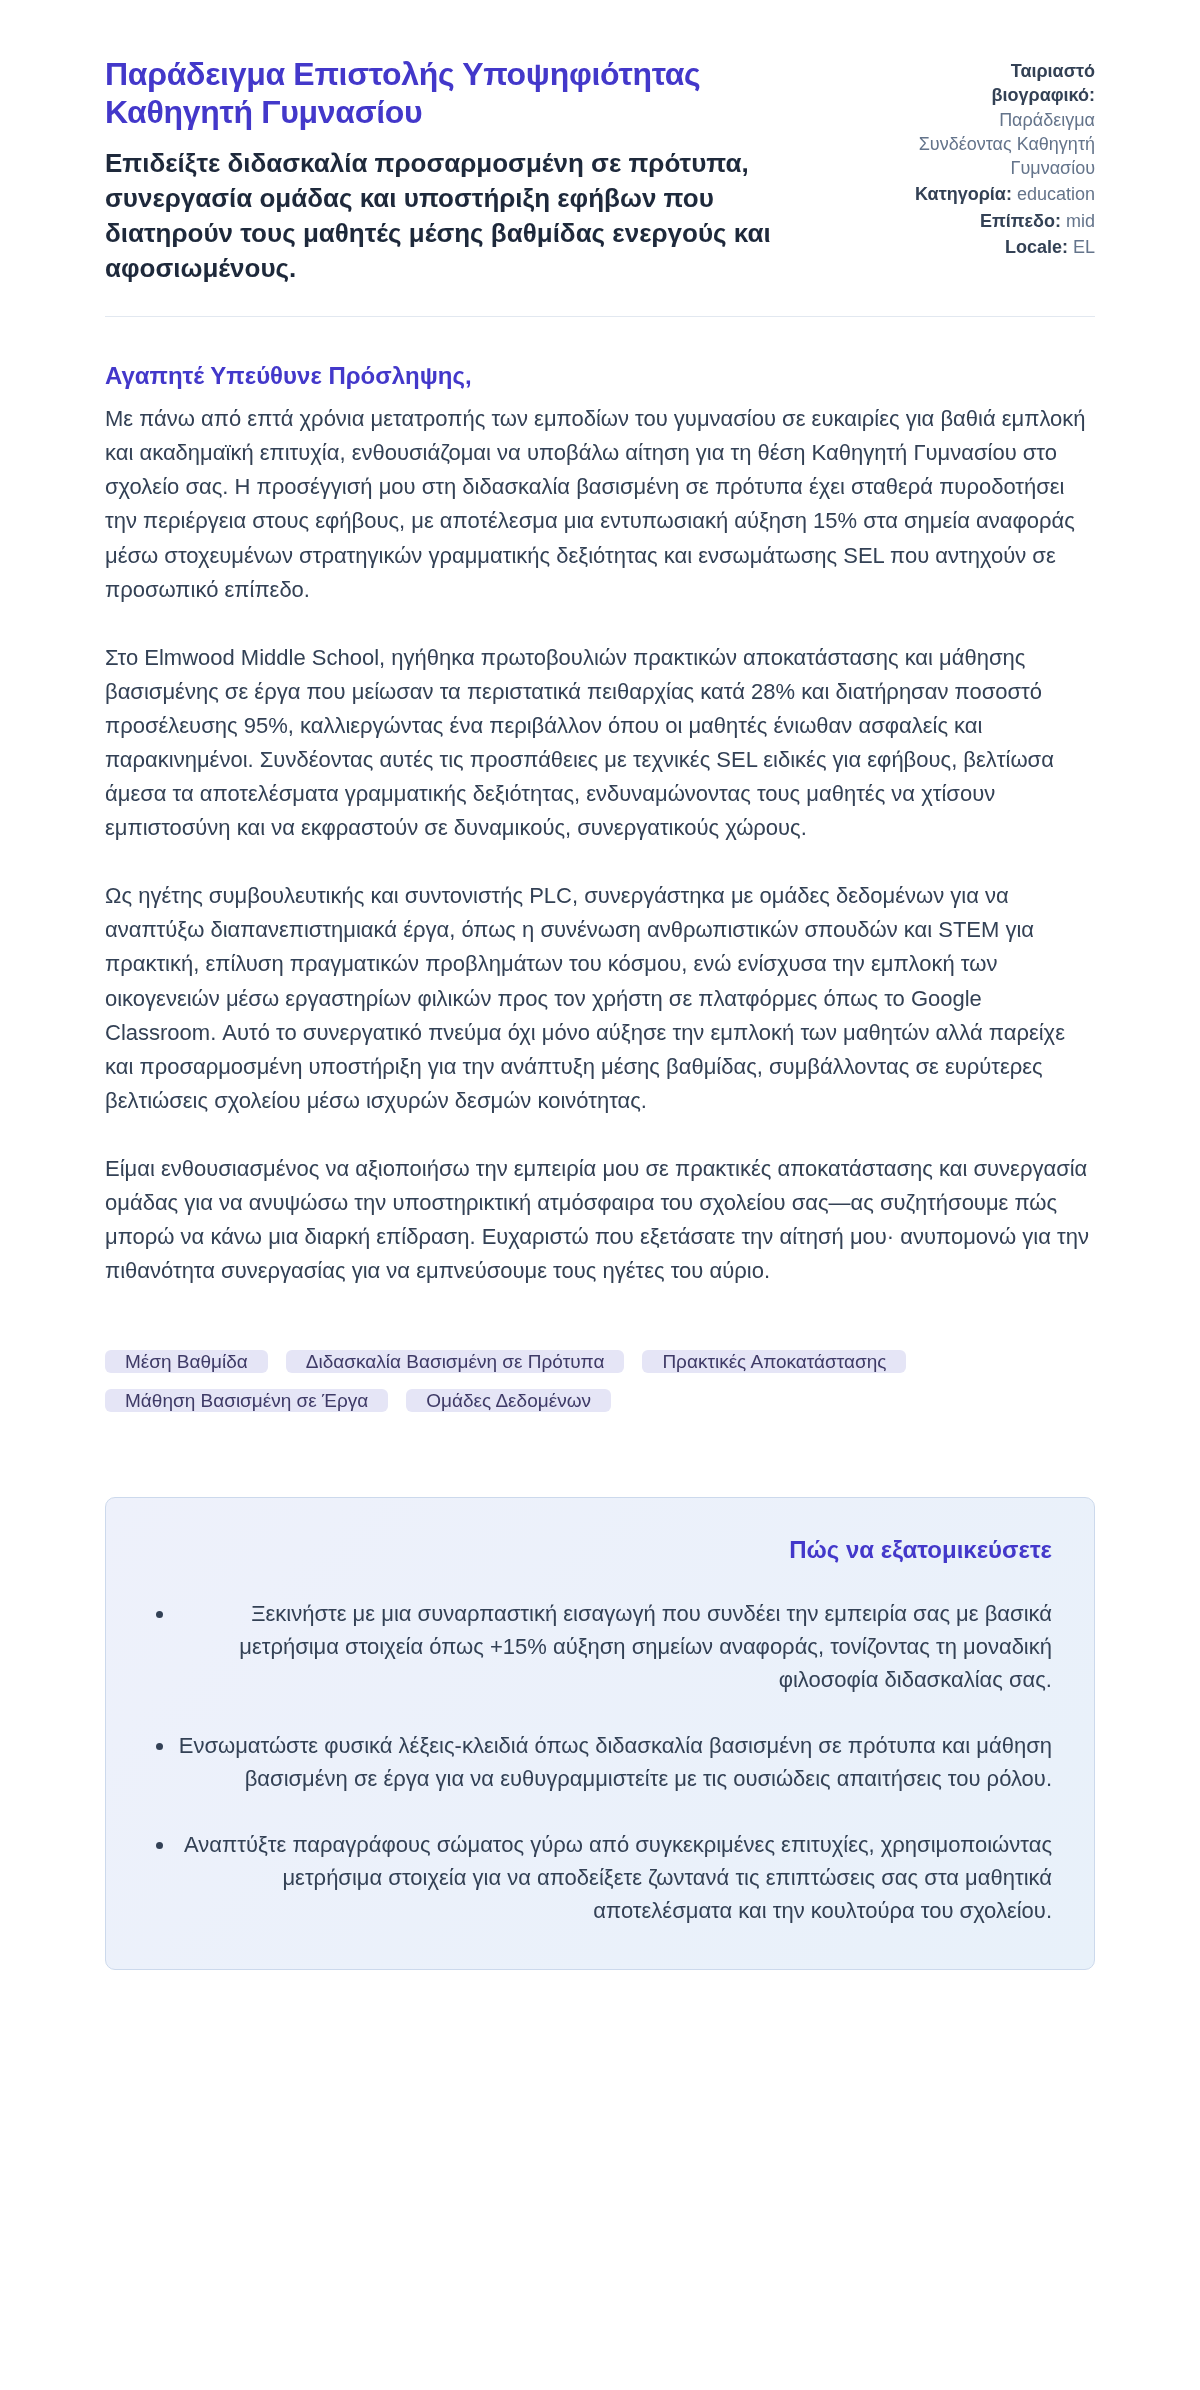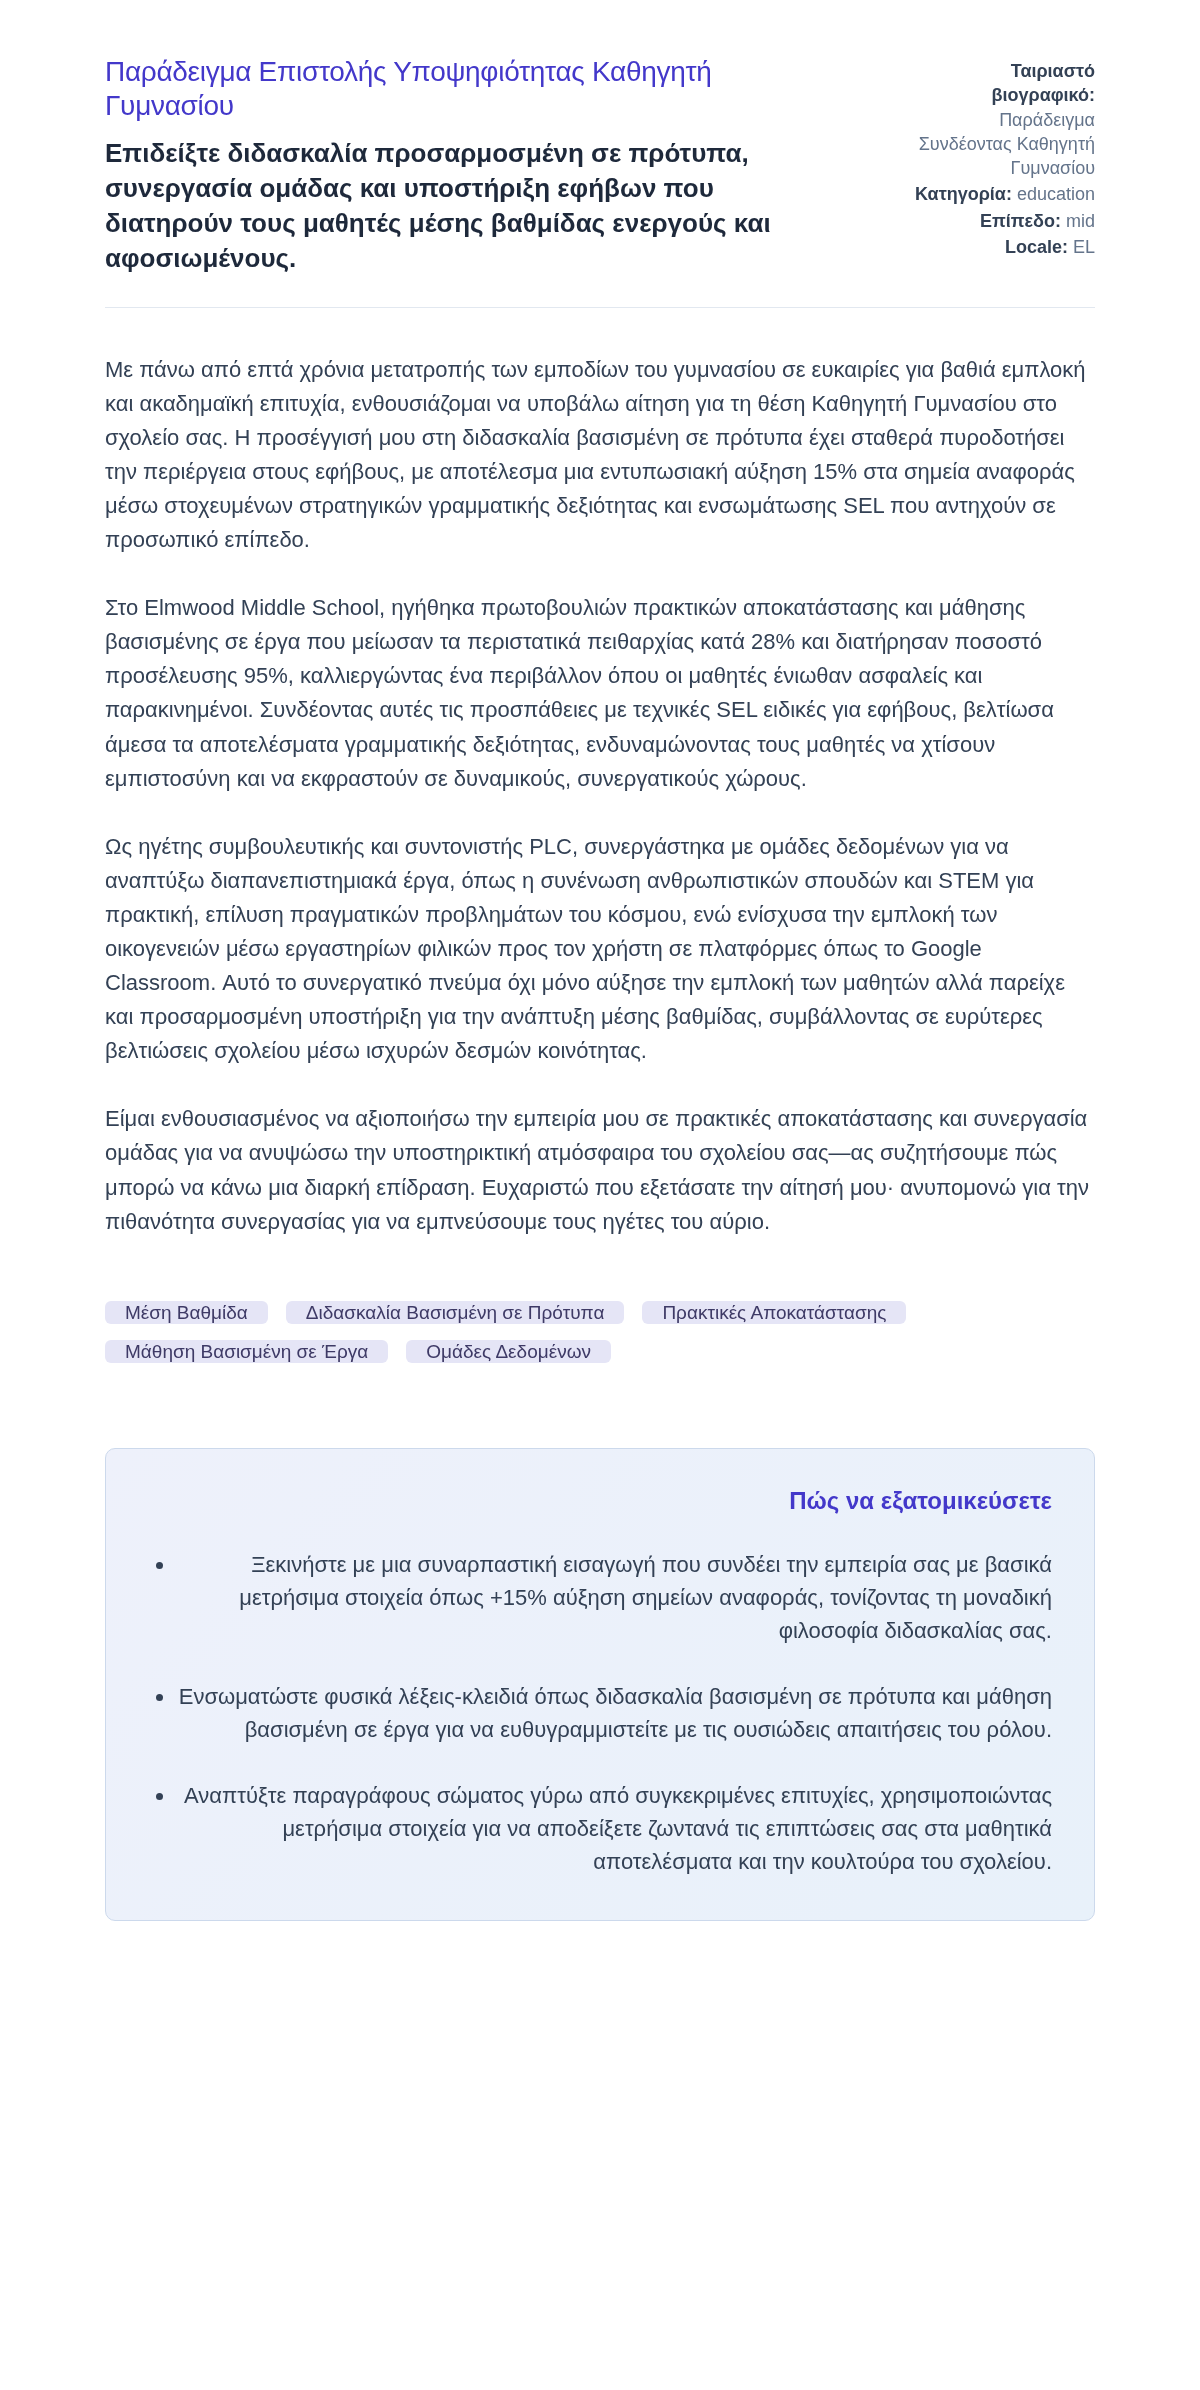--- a/index.html
+++ b/index.html
@@ -18,23 +18,23 @@
   
   .header {
     display: flex;
     justify-content: space-between;
     align-items: flex-start;
     gap: 40px;
   }
   .header-left { max-width: 700px; }
   .page-title {
     margin: 0 0 14px;
-    font-size: 28px;
+    font-size: 32px;
     line-height: 1.2;
-    font-weight: 400;
+    font-weight: 700;
     color: #4338ca;
     letter-spacing: -0.3px;
   }
   .page-subtitle {
     margin: 0;
     font-size: 26px;
     line-height: 1.35;
     font-weight: 700;
     color: #1e293b;
   }
@@ -156,20 +156,21 @@
       <div class="meta-item">
         <span class="meta-label">Locale:</span>
         <span class="meta-value">EL</span>
       </div>
     </div>
   </div>
 
   <hr class="divider">
 
   <div class="letter">
+    <p class="greeting">Αγαπητέ Υπεύθυνε Πρόσληψης,</p>
     <p class="body-para">Με πάνω από επτά χρόνια μετατροπής των εμποδίων του γυμνασίου σε ευκαιρίες για βαθιά εμπλοκή και ακαδημαϊκή επιτυχία, ενθουσιάζομαι να υποβάλω αίτηση για τη θέση Καθηγητή Γυμνασίου στο σχολείο σας. Η προσέγγισή μου στη διδασκαλία βασισμένη σε πρότυπα έχει σταθερά πυροδοτήσει την περιέργεια στους εφήβους, με αποτέλεσμα μια εντυπωσιακή αύξηση 15% στα σημεία αναφοράς μέσω στοχευμένων στρατηγικών γραμματικής δεξιότητας και ενσωμάτωσης SEL που αντηχούν σε προσωπικό επίπεδο.</p>
     <p class="body-para">Στο Elmwood Middle School, ηγήθηκα πρωτοβουλιών πρακτικών αποκατάστασης και μάθησης βασισμένης σε έργα που μείωσαν τα περιστατικά πειθαρχίας κατά 28% και διατήρησαν ποσοστό προσέλευσης 95%, καλλιεργώντας ένα περιβάλλον όπου οι μαθητές ένιωθαν ασφαλείς και παρακινημένοι. Συνδέοντας αυτές τις προσπάθειες με τεχνικές SEL ειδικές για εφήβους, βελτίωσα άμεσα τα αποτελέσματα γραμματικής δεξιότητας, ενδυναμώνοντας τους μαθητές να χτίσουν εμπιστοσύνη και να εκφραστούν σε δυναμικούς, συνεργατικούς χώρους.</p>
     <p class="body-para">Ως ηγέτης συμβουλευτικής και συντονιστής PLC, συνεργάστηκα με ομάδες δεδομένων για να αναπτύξω διαπανεπιστημιακά έργα, όπως η συνένωση ανθρωπιστικών σπουδών και STEM για πρακτική, επίλυση πραγματικών προβλημάτων του κόσμου, ενώ ενίσχυσα την εμπλοκή των οικογενειών μέσω εργαστηρίων φιλικών προς τον χρήστη σε πλατφόρμες όπως το Google Classroom. Αυτό το συνεργατικό πνεύμα όχι μόνο αύξησε την εμπλοκή των μαθητών αλλά παρείχε και προσαρμοσμένη υποστήριξη για την ανάπτυξη μέσης βαθμίδας, συμβάλλοντας σε ευρύτερες βελτιώσεις σχολείου μέσω ισχυρών δεσμών κοινότητας.</p>
     <p class="body-para">Είμαι ενθουσιασμένος να αξιοποιήσω την εμπειρία μου σε πρακτικές αποκατάστασης και συνεργασία ομάδας για να ανυψώσω την υποστηρικτική ατμόσφαιρα του σχολείου σας—ας συζητήσουμε πώς μπορώ να κάνω μια διαρκή επίδραση. Ευχαριστώ που εξετάσατε την αίτησή μου· ανυπομονώ για την πιθανότητα συνεργασίας για να εμπνεύσουμε τους ηγέτες του αύριο.</p>
 
   </div>
 
   <div class="tags">
     <span class="tag">Μέση Βαθμίδα</span>
     <span class="tag">Διδασκαλία Βασισμένη σε Πρότυπα</span>

